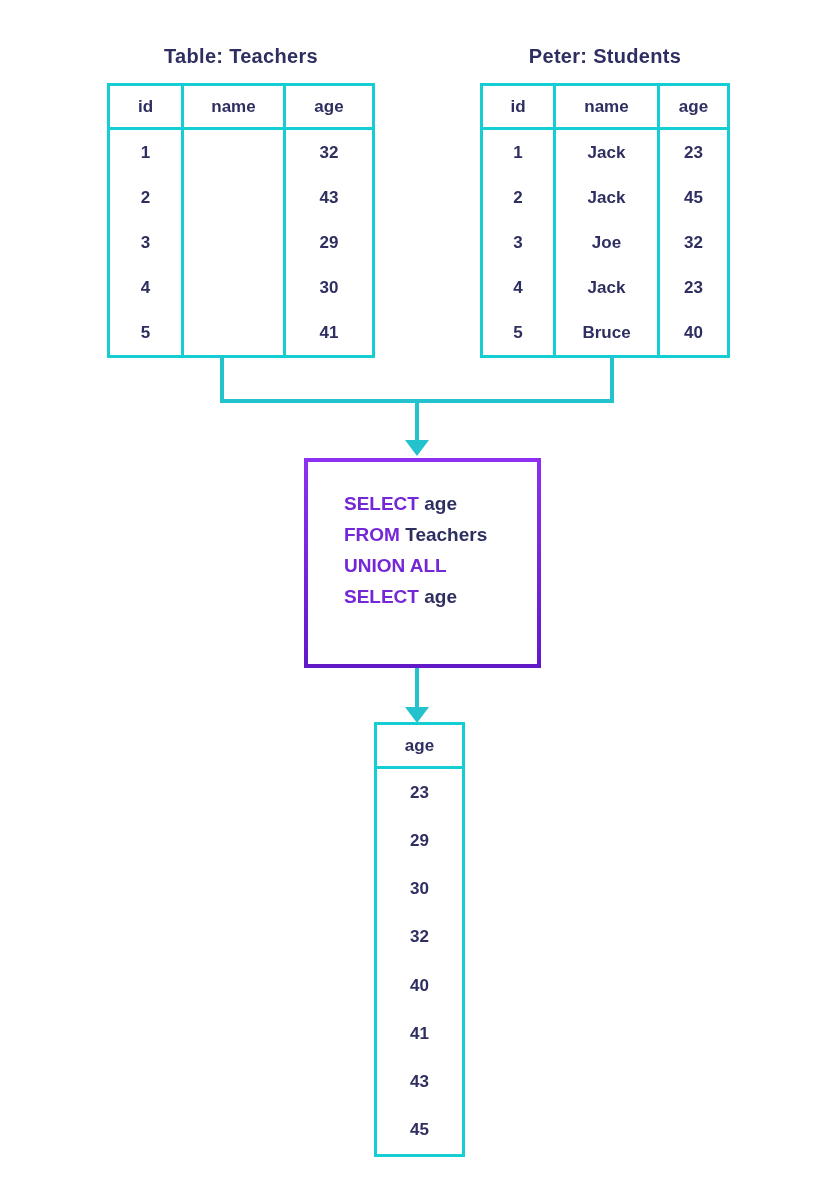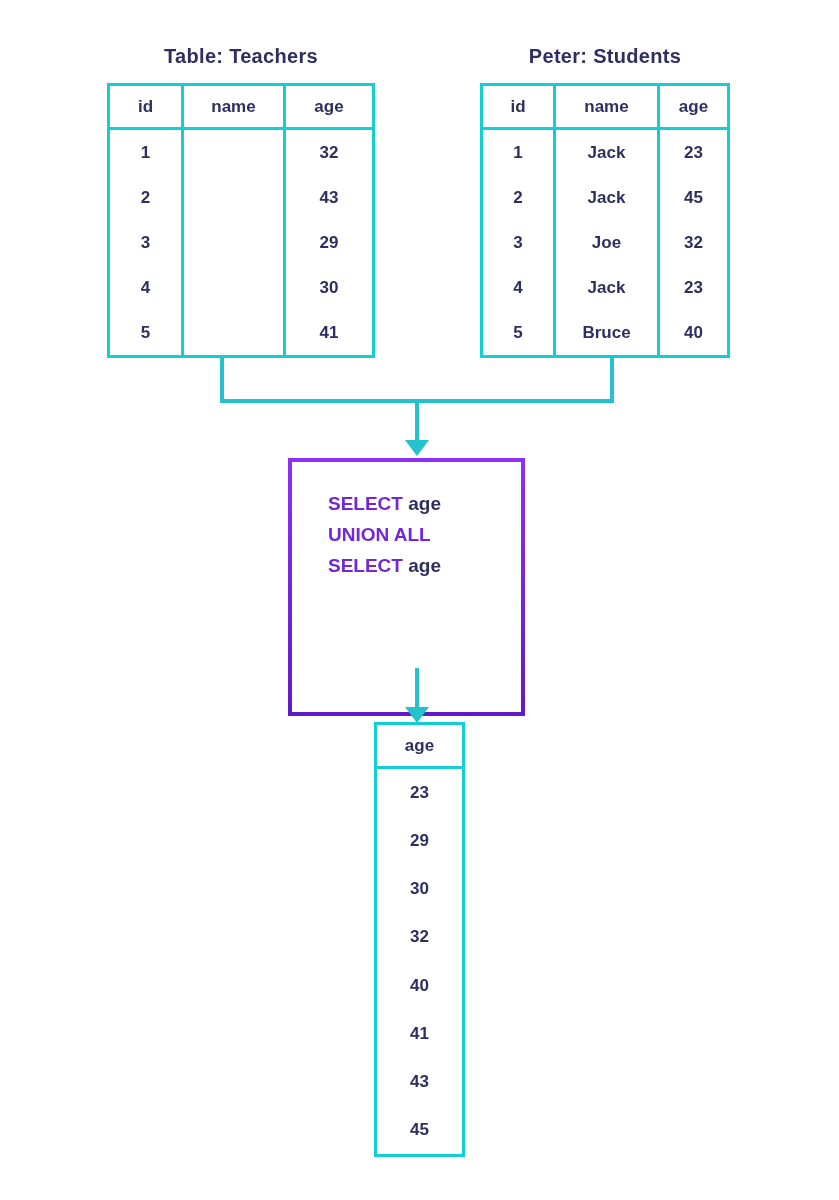--- a/index.html
+++ b/index.html
@@ -22,21 +22,21 @@
   .cell{flex:1;display:flex;align-items:center;justify-content:center;font-size:17px;}
   
   .t-c1{width:71px}.t-c2{width:102px}.t-c3{flex:1}
   
   .s-c1{width:70px}.s-c2{width:104px}.s-c3{flex:1}
   
   .conn{position:absolute;background:var(--teal);}
   .arrowhead{position:absolute;width:0;height:0;border-left:12px solid transparent;border-right:12px solid transparent;border-top:16px solid var(--teal);}
   
   .sqlbox{
-    position:absolute;left:288px;top:458px;width:237px;height:258px;box-sizing:border-box;
+    position:absolute;left:304px;top:458px;width:237px;height:210px;box-sizing:border-box;
     border:4px solid #8b2ff0;
     border-image:linear-gradient(180deg,#8d30f2,#6219c8) 1;
     padding:26px 0 0 36px;background:#fff;
   }
   .sqlline{font-size:19px;line-height:31px;white-space:pre;}
   .kw{color:var(--kw);}
   .rest{color:var(--navy);}
   
   .rtable{position:absolute;left:374px;top:722px;width:91px;height:435px;box-sizing:border-box;border:3px solid var(--cyan);display:flex;flex-direction:column;background:#fff;}
 </style>
@@ -109,20 +109,21 @@
 
   <div class="conn" style="left:220px;top:356px;width:4px;height:47px;"></div>
   <div class="conn" style="left:610px;top:356px;width:4px;height:47px;"></div>
   <div class="conn" style="left:220px;top:399px;width:394px;height:4px;"></div>
 
   <div class="conn" style="left:415px;top:399px;width:4px;height:42px;"></div>
   <div class="arrowhead" style="left:405px;top:440px;"></div>
 
   <div class="sqlbox">
     <div class="sqlline"><span class="kw">SELECT</span><span class="rest"> age</span></div>
+    <div class="sqlline"><span class="kw">FROM</span><span class="rest"> Teachers</span></div>
     <div class="sqlline"><span class="kw">UNION ALL</span><span class="rest"></span></div>
     <div class="sqlline"><span class="kw">SELECT</span><span class="rest"> age</span></div>
   </div>
 
   <div class="conn" style="left:415px;top:668px;width:4px;height:40px;"></div>
   <div class="arrowhead" style="left:405px;top:707px;"></div>
 
   <div class="rtable">
     <div class="hcell">age</div>
     <div class="colbody">

